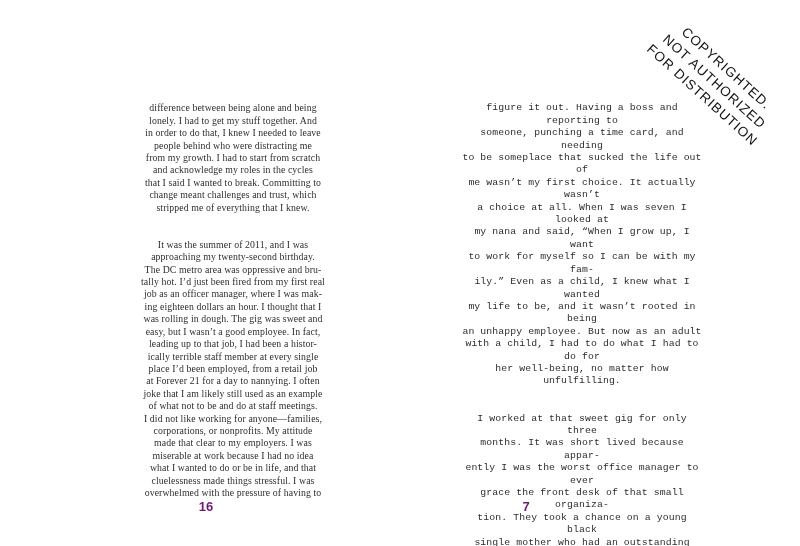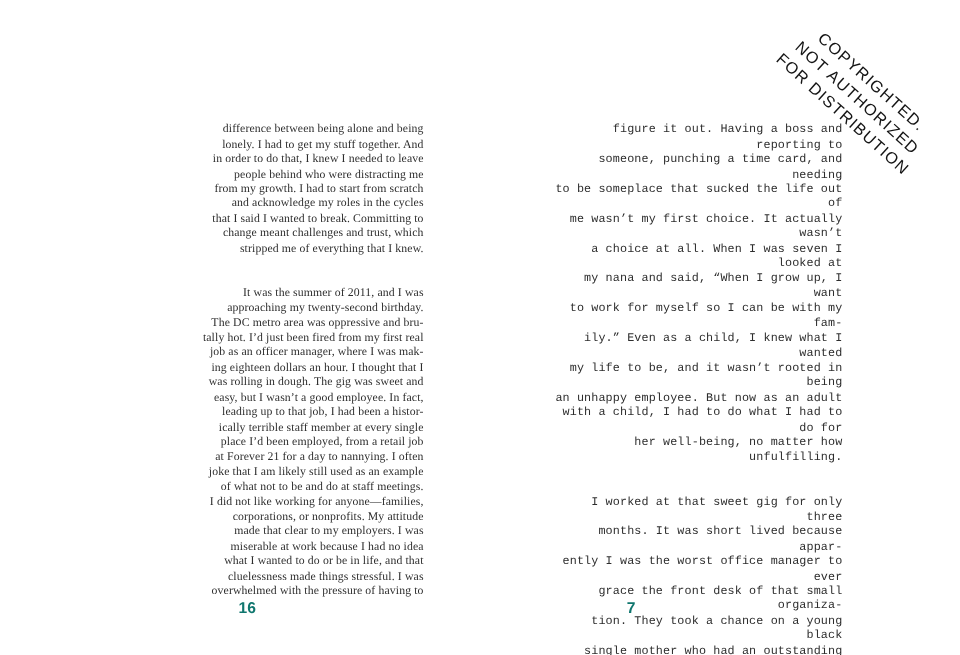--- a/index.html
+++ b/index.html
@@ -17,39 +17,39 @@
     background: #ffffff;
     font-family: "Liberation Serif", serif;
   }
   .text-col {
     position: absolute;
     top: 90px;
     width: 240px;
     font-size: 9.8px;
     line-height: 12.4px;
     color: #2d2d2d;
-    text-align: right;
+    text-align: center;
     white-space: pre-line;
     letter-spacing: 0.1px;
   }
   .text-col p {
     margin: 0 0 12.4px 0;
     padding: 0;
   }
   .left-col  { left: 113px; }
   .right-col { left: 462px; font-family: Liberation Mono, monospace; }
   .page-number {
     position: absolute;
     top: 499px;
     width: 40px;
     text-align: center;
     font-family: "Liberation Sans", sans-serif;
     font-weight: bold;
     font-size: 13px;
-    color: #0f766e;
+    color: #701a75;
   }
   .num-left  { left: 186px; }
   .num-right { left: 506px; }
   .watermark {
     position: absolute;
     left: 604px;
     top: 55px;
     width: 220px;
     transform: rotate(42deg);
     text-align: center;

